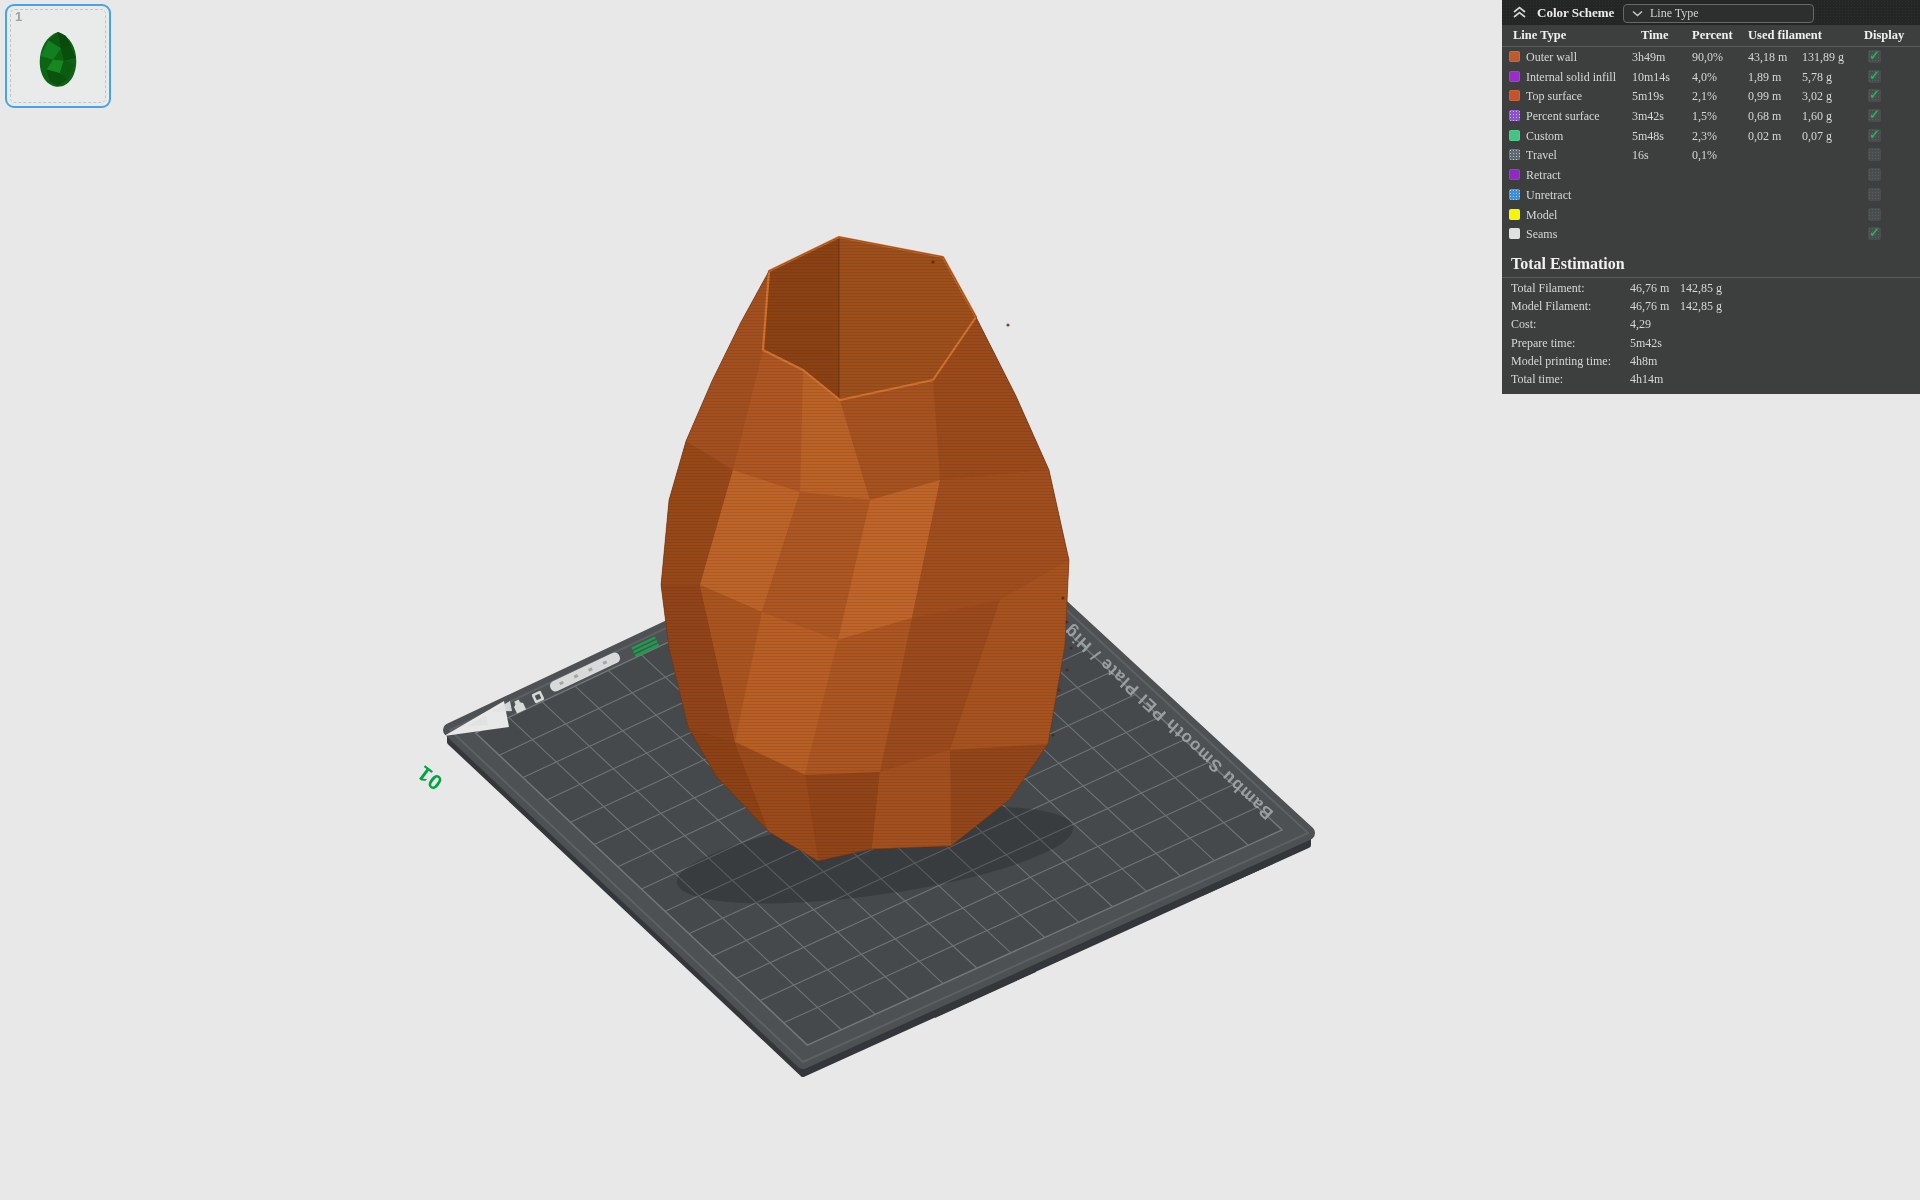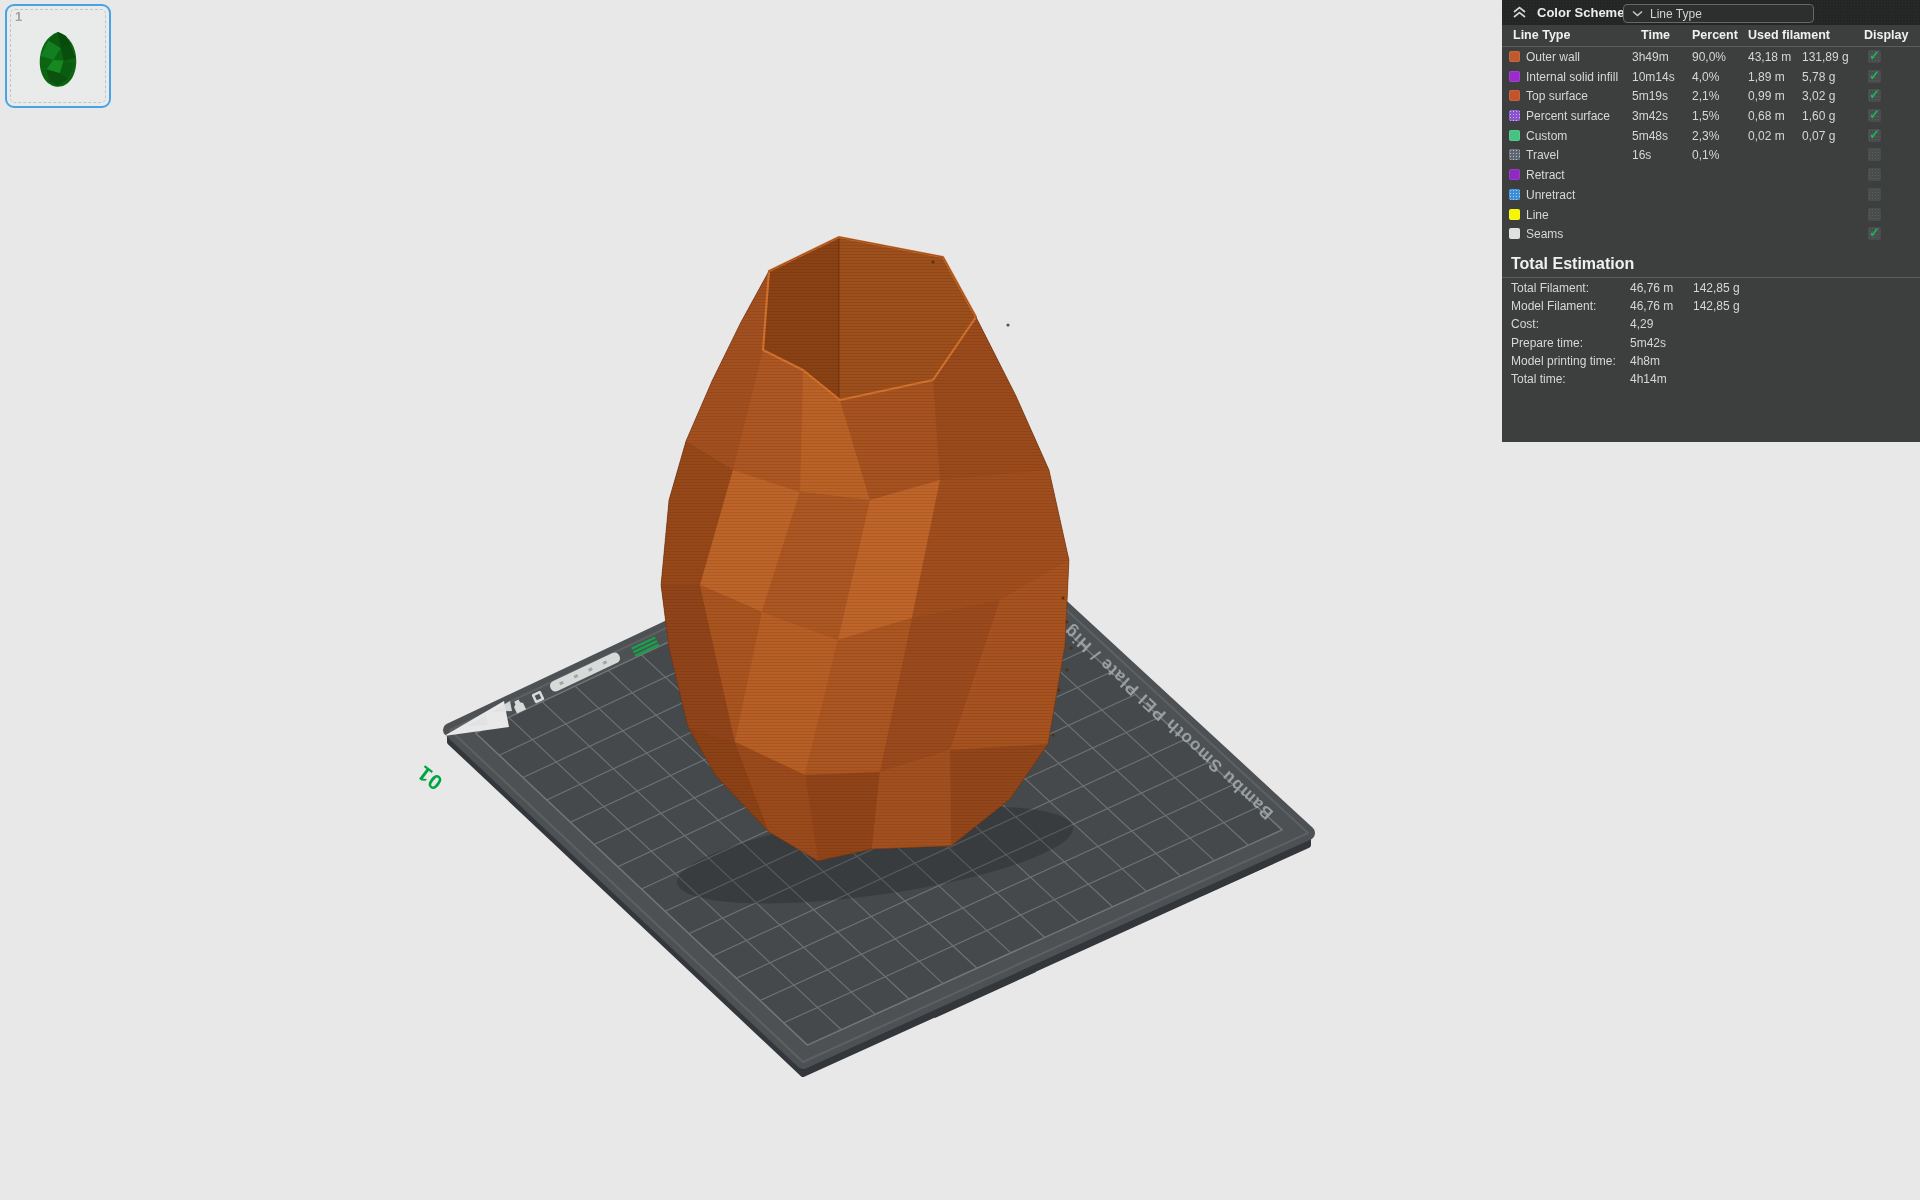--- a/index.html
+++ b/index.html
@@ -20,22 +20,22 @@
   .thumb .dash{
     position:absolute;inset:3px;border:1px dashed #c3c6c6;border-radius:5px;
   }
   .thumb .num{
     position:absolute;left:8px;top:3px;font-size:13px;font-weight:bold;color:#9fa2a2;
   }
   .thumb svg{position:absolute;left:0;top:0;}
 
   
   .panel{
-    position:absolute;left:1502px;top:0;width:418px;height:442px;
-    background:#3d3e3e;color:#d6d7d7;font-size:12px;
+    position:absolute;left:1502px;top:0;width:418px;height:394px;
+    background:#3d3e3e;color:#d6d7d7;font-size:12px;font-family:Liberation Serif, serif;
   }
   .panel .hdrbar{
     position:absolute;left:0;top:0;right:0;height:25px;background:#242525;
     background-image:radial-gradient(rgba(255,255,255,0.045) 1px, transparent 1px);
     background-size:3px 3px;
   }
   .collapse-btn{position:absolute;left:10px;top:6px;width:15px;height:13px;cursor:pointer;}
   .panel-title{position:absolute;left:35px;top:5px;font-size:13px;font-weight:bold;color:#ececec;}
   .dropdown{
     position:absolute;left:121px;top:4px;width:189px;height:17px;
@@ -71,21 +71,21 @@
   .chk .tick{display:none;font-style:normal;}
   .chk.checked .tick{
     display:block;position:absolute;left:1px;top:-2px;
     color:#1fb35b;font-size:13px;font-weight:bold;
   }
   .chk.checked .tick::before{content:"\2713";}
 
   .total-title{position:absolute;left:9px;top:255px;font-weight:bold;font-size:16px;color:#f0f0f0;}
   .totals{position:absolute;left:0;top:279px;right:0;}
   .trow{position:relative;height:18.2px;}
-  .t-label{position:absolute;left:9px;top:2px;} .t-v1{position:absolute;left:128px;top:2px;text-align:center;} .t-v2{position:absolute;left:191px;top:2px;}
+  .t-label{position:absolute;left:9px;top:2px;} .t-v1{position:absolute;left:128px;top:2px;text-align:center;} .t-v2{position:absolute;left:178px;top:2px;}
 </style>
 </head>
 <body>
 
 <svg id="scene" width="1920" height="1200" viewBox="0 0 1920 1200">
   <defs>
     <pattern id="layers" width="4" height="3" patternUnits="userSpaceOnUse">
       <rect y="2" width="4" height="1" fill="rgba(60,25,5,0.13)"></rect>
     </pattern>
   </defs>
@@ -339,21 +339,21 @@
       <span class="swatch dotted" style="background-color: rgb(59, 142, 216);"></span>
       <span class="cell c-label">Unretract</span>
       <span class="cell c-time"></span>
       <span class="cell c-pct"></span>
       <span class="cell c-len"></span>
       <span class="cell c-wt"></span>
       <span class="chk"></span>
     </div>
     <div class="row">
       <span class="swatch" style="background-color: rgb(246, 246, 2);"></span>
-      <span class="cell c-label">Line</span>
+      <span class="cell c-label">Model</span>
       <span class="cell c-time"></span>
       <span class="cell c-pct"></span>
       <span class="cell c-len"></span>
       <span class="cell c-wt"></span>
       <span class="chk"></span>
     </div>
     <div class="row">
       <span class="swatch" style="background-color: rgb(224, 224, 224);"></span>
       <span class="cell c-label">Seams</span>
       <span class="cell c-time"></span>

